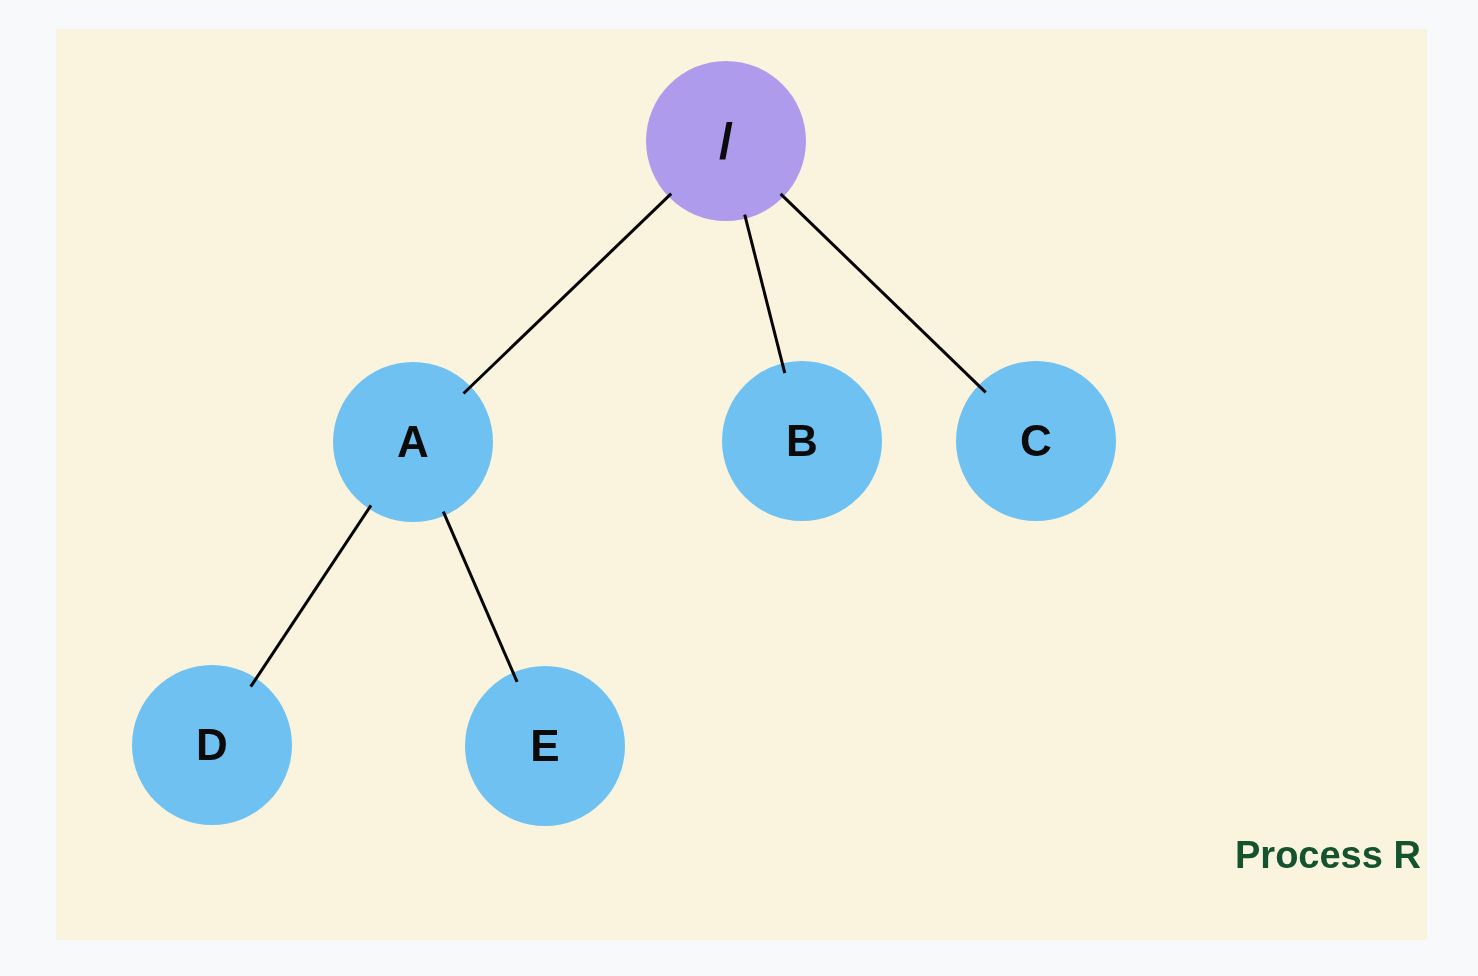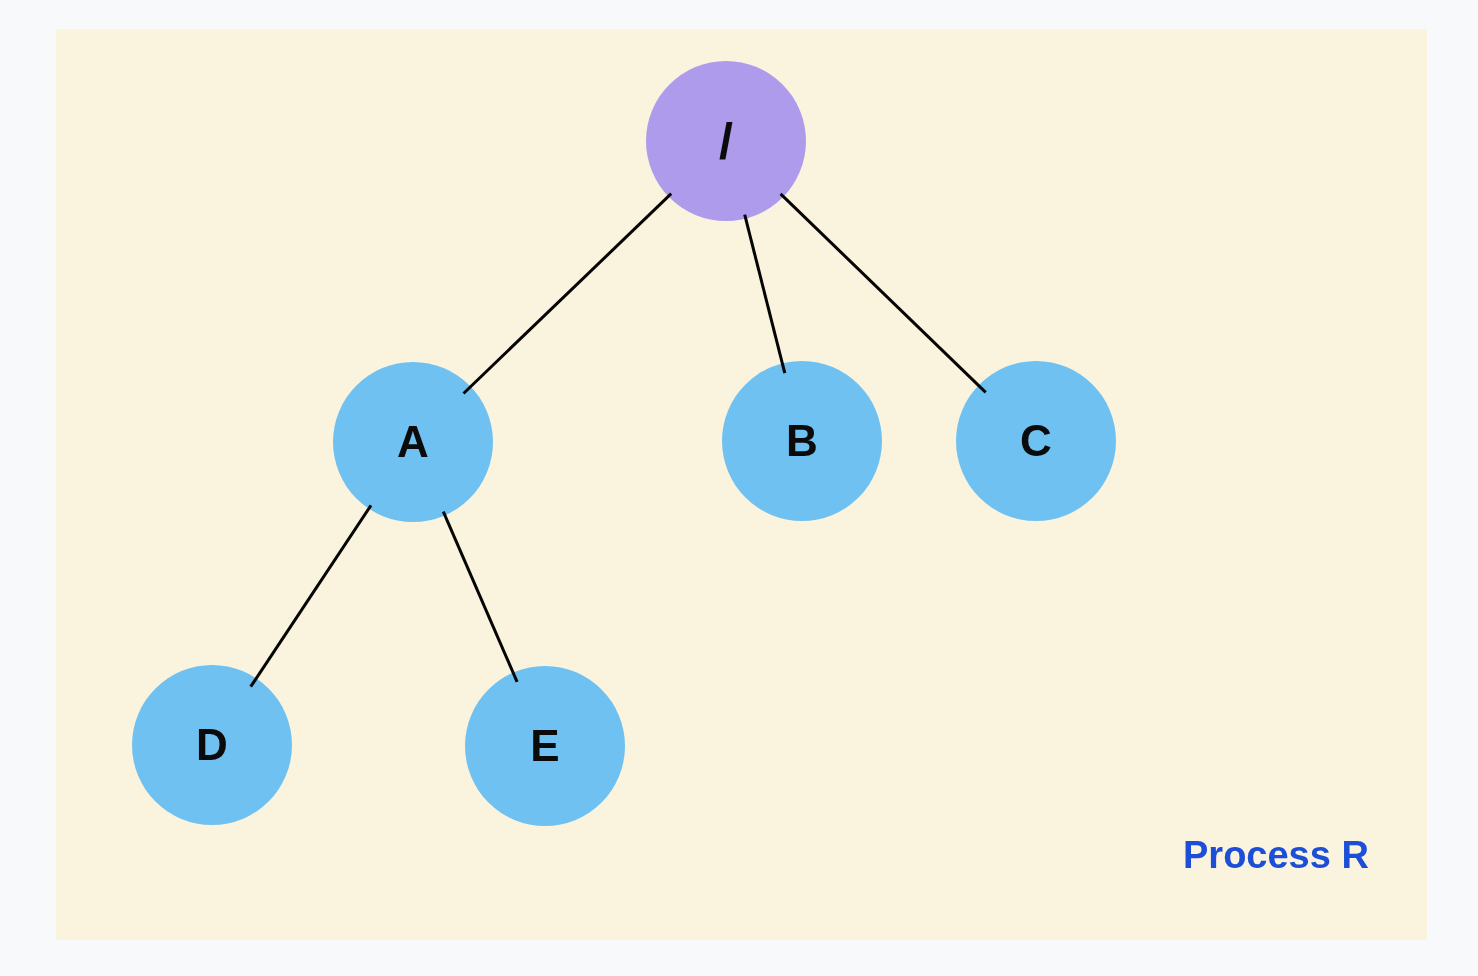--- a/index.html
+++ b/index.html
@@ -42,25 +42,25 @@
     font-size: 44px;
     color: #0b0b0b;
     line-height: 1;
   }
   .node-label.root-label {
     font-weight: 600;
     font-size: 50px;
   }
   .caption {
     position: absolute;
-    left: 1183px;
+    left: 1235px;
     top: 834px;
     font-weight: 700;
     font-size: 38px;
-    color: #1d4ed8;
+    color: #14532d;
     white-space: nowrap;
   }
 </style>
 </head>
 <body>
 
 <div class="stage" style="background: rgb(248, 249, 251);">
   <div class="panel" style="background: rgb(250, 243, 222);"></div>
   <div>
       <div class="node" style="left: 646px; top: 61px; width: 160px; height: 160px; background: rgb(175, 155, 236);">

